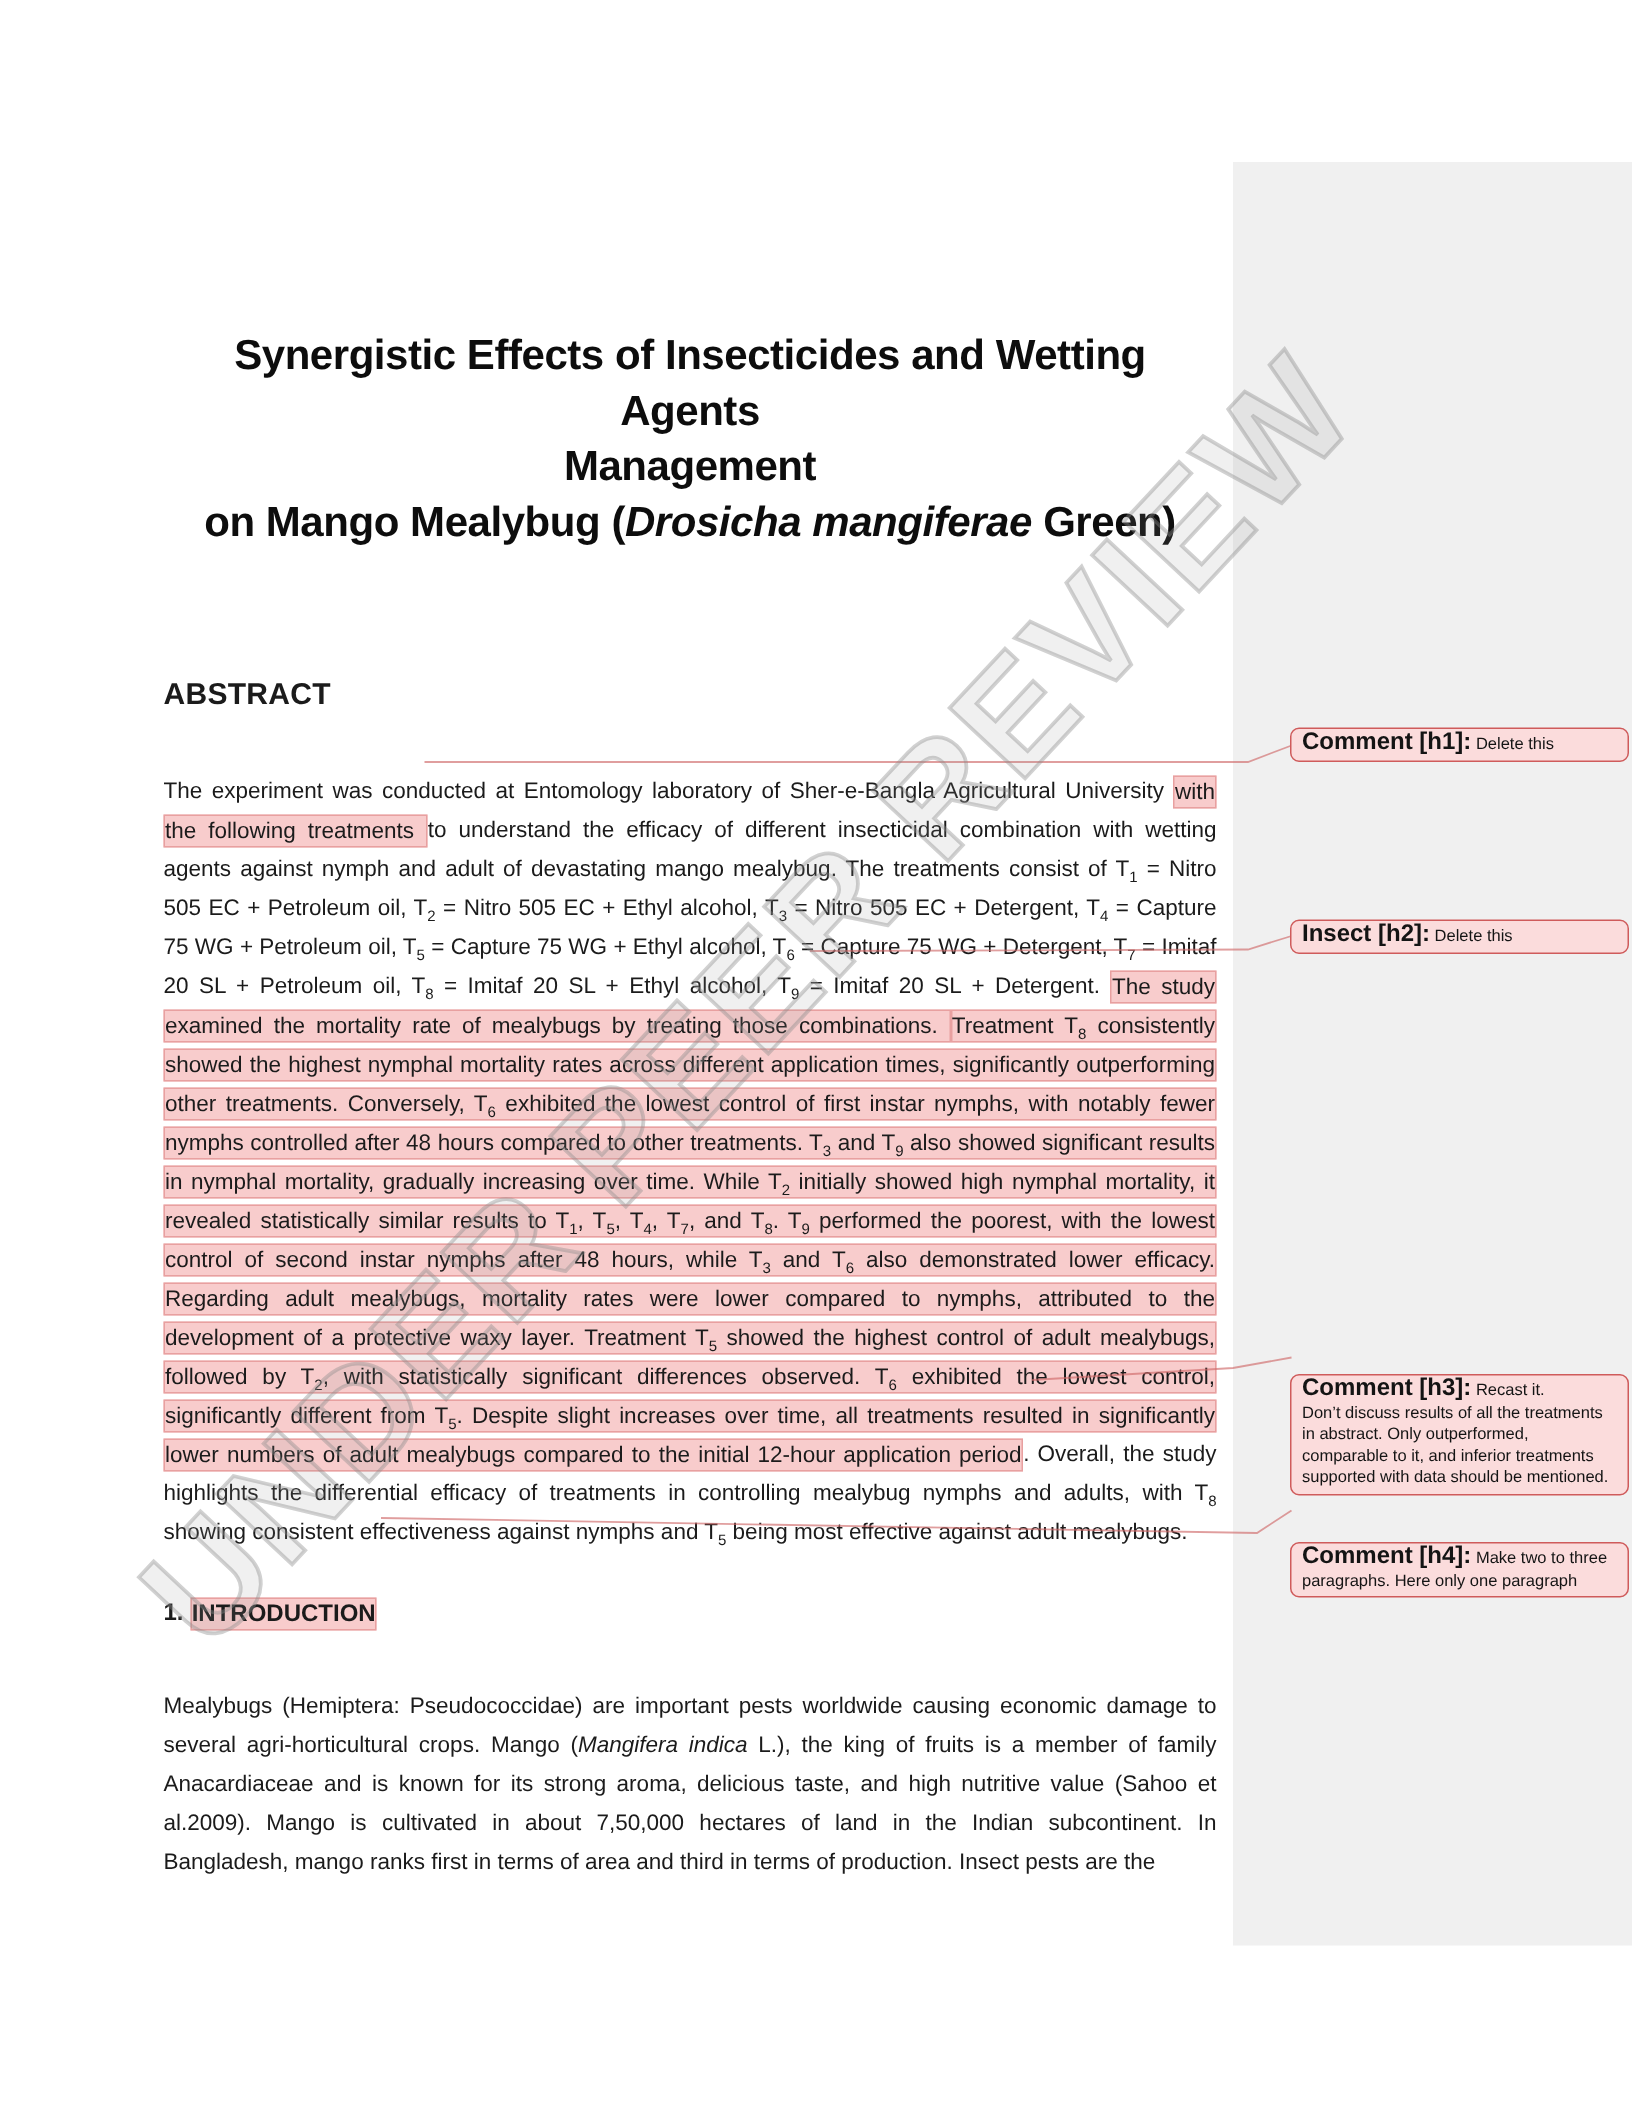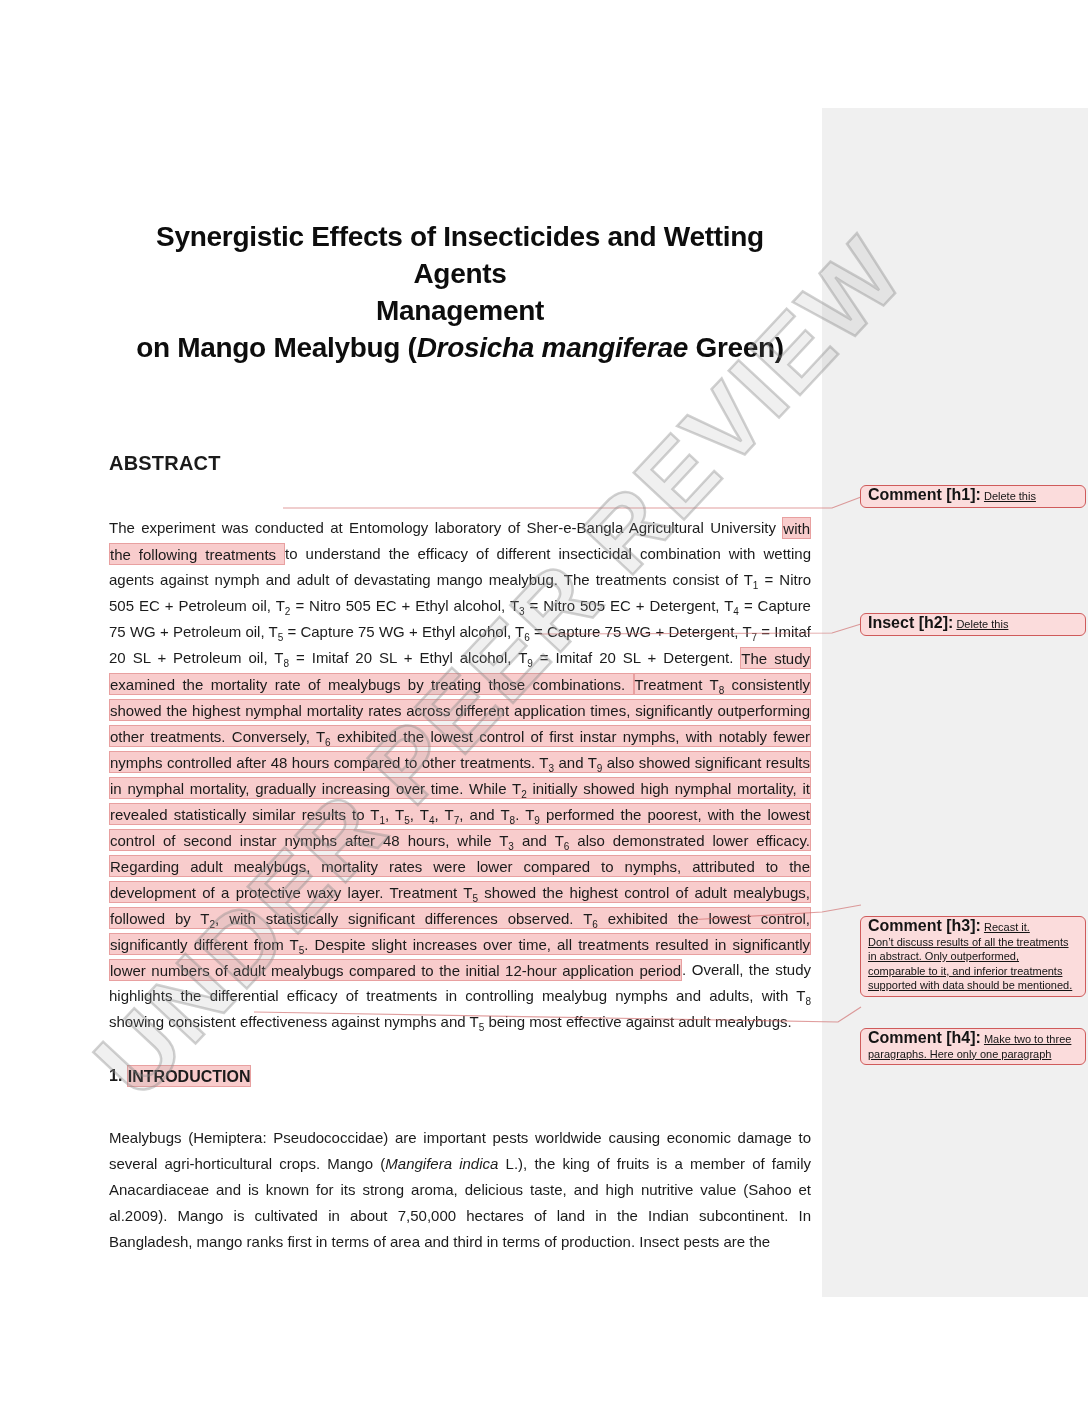--- a/index.html
+++ b/index.html
@@ -27,21 +27,21 @@
   }
   .it{font-style:italic;}
   sub{font-size:10px;line-height:0;}
   svg.connectors{position:absolute;left:0;top:0;width:1088px;height:1408px;z-index:4;pointer-events:none;}
   .comment{
     position:absolute;left:860px;width:226px;box-sizing:border-box;
     background:#fbdcdc;border:1.5px solid #cf5b5b;border-radius:6px;
     padding:2px 7px 3px 7px;z-index:10;font-size:11px;line-height:14.5px;color:#141414;
   }
   .comment .c-label{font-weight:bold;font-size:16px;}
-  .comment .c-text{white-space:pre-line;text-decoration:underline;}
+  .comment .c-text{white-space:pre-line;}
   .c1{top:485px}.c2{top:613px}.c3{top:916px}.c4{top:1028px}
 </style>
 </head>
 <body>
 
 <div class="page">
 
   <div class="gray-panel"></div>
 
   <div class="watermark">UNDER PEER REVIEW</div>

